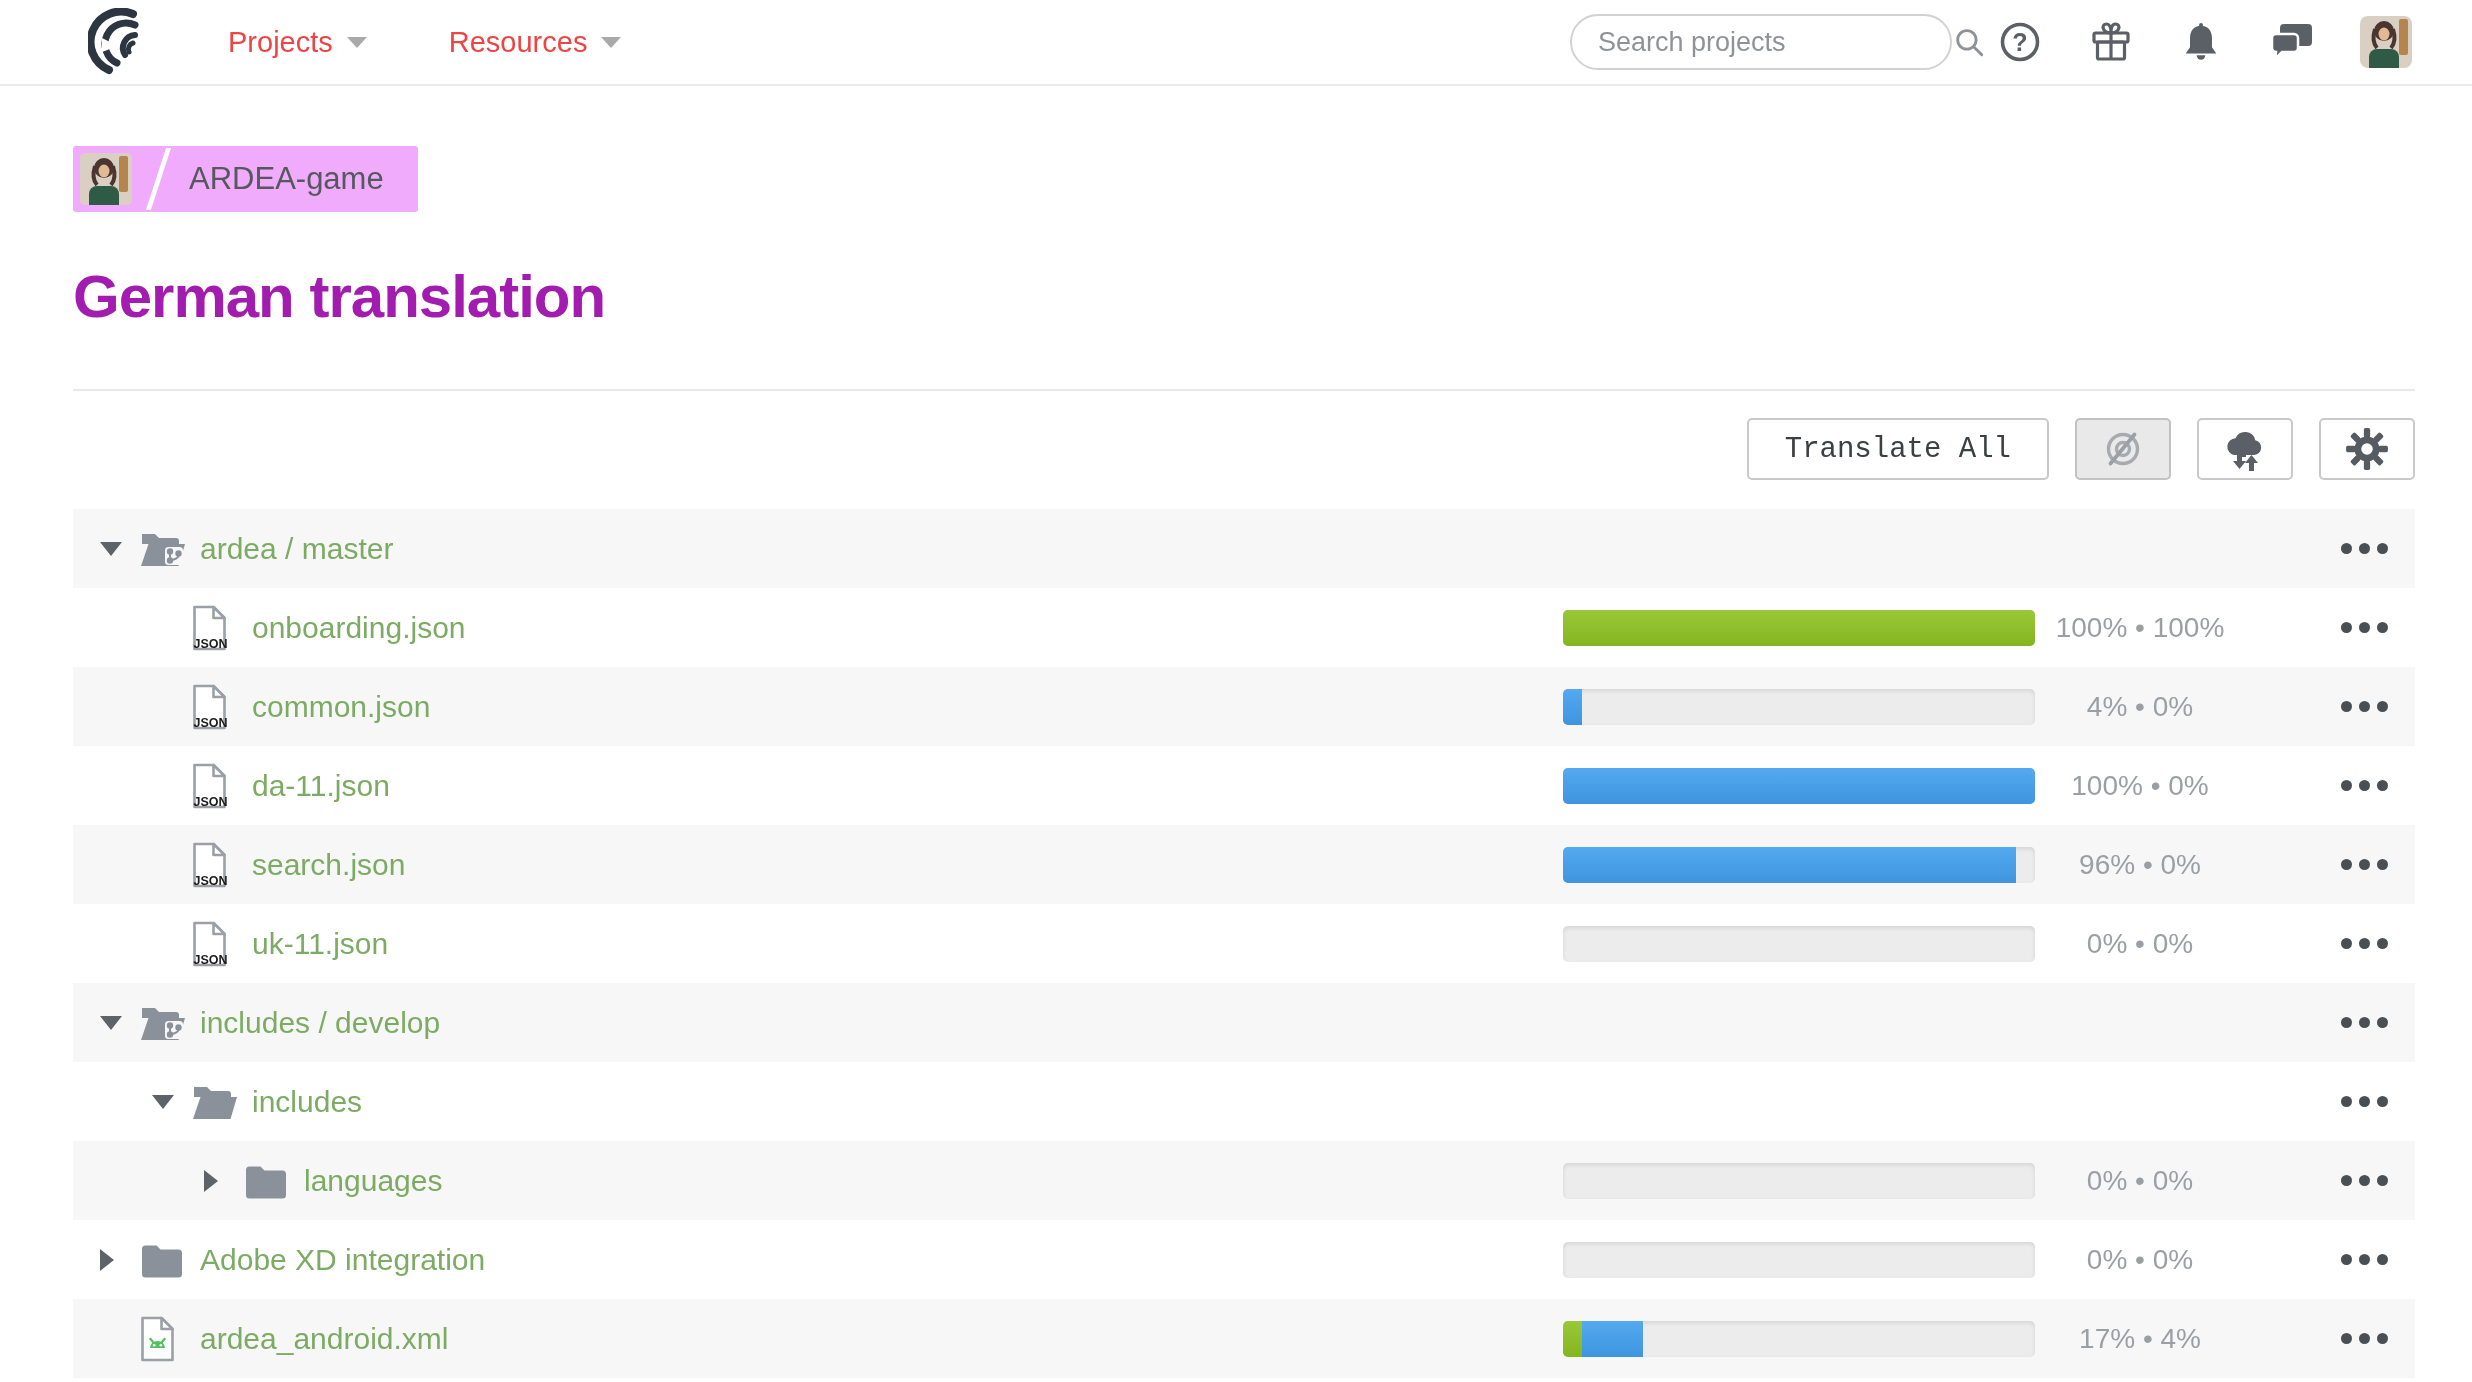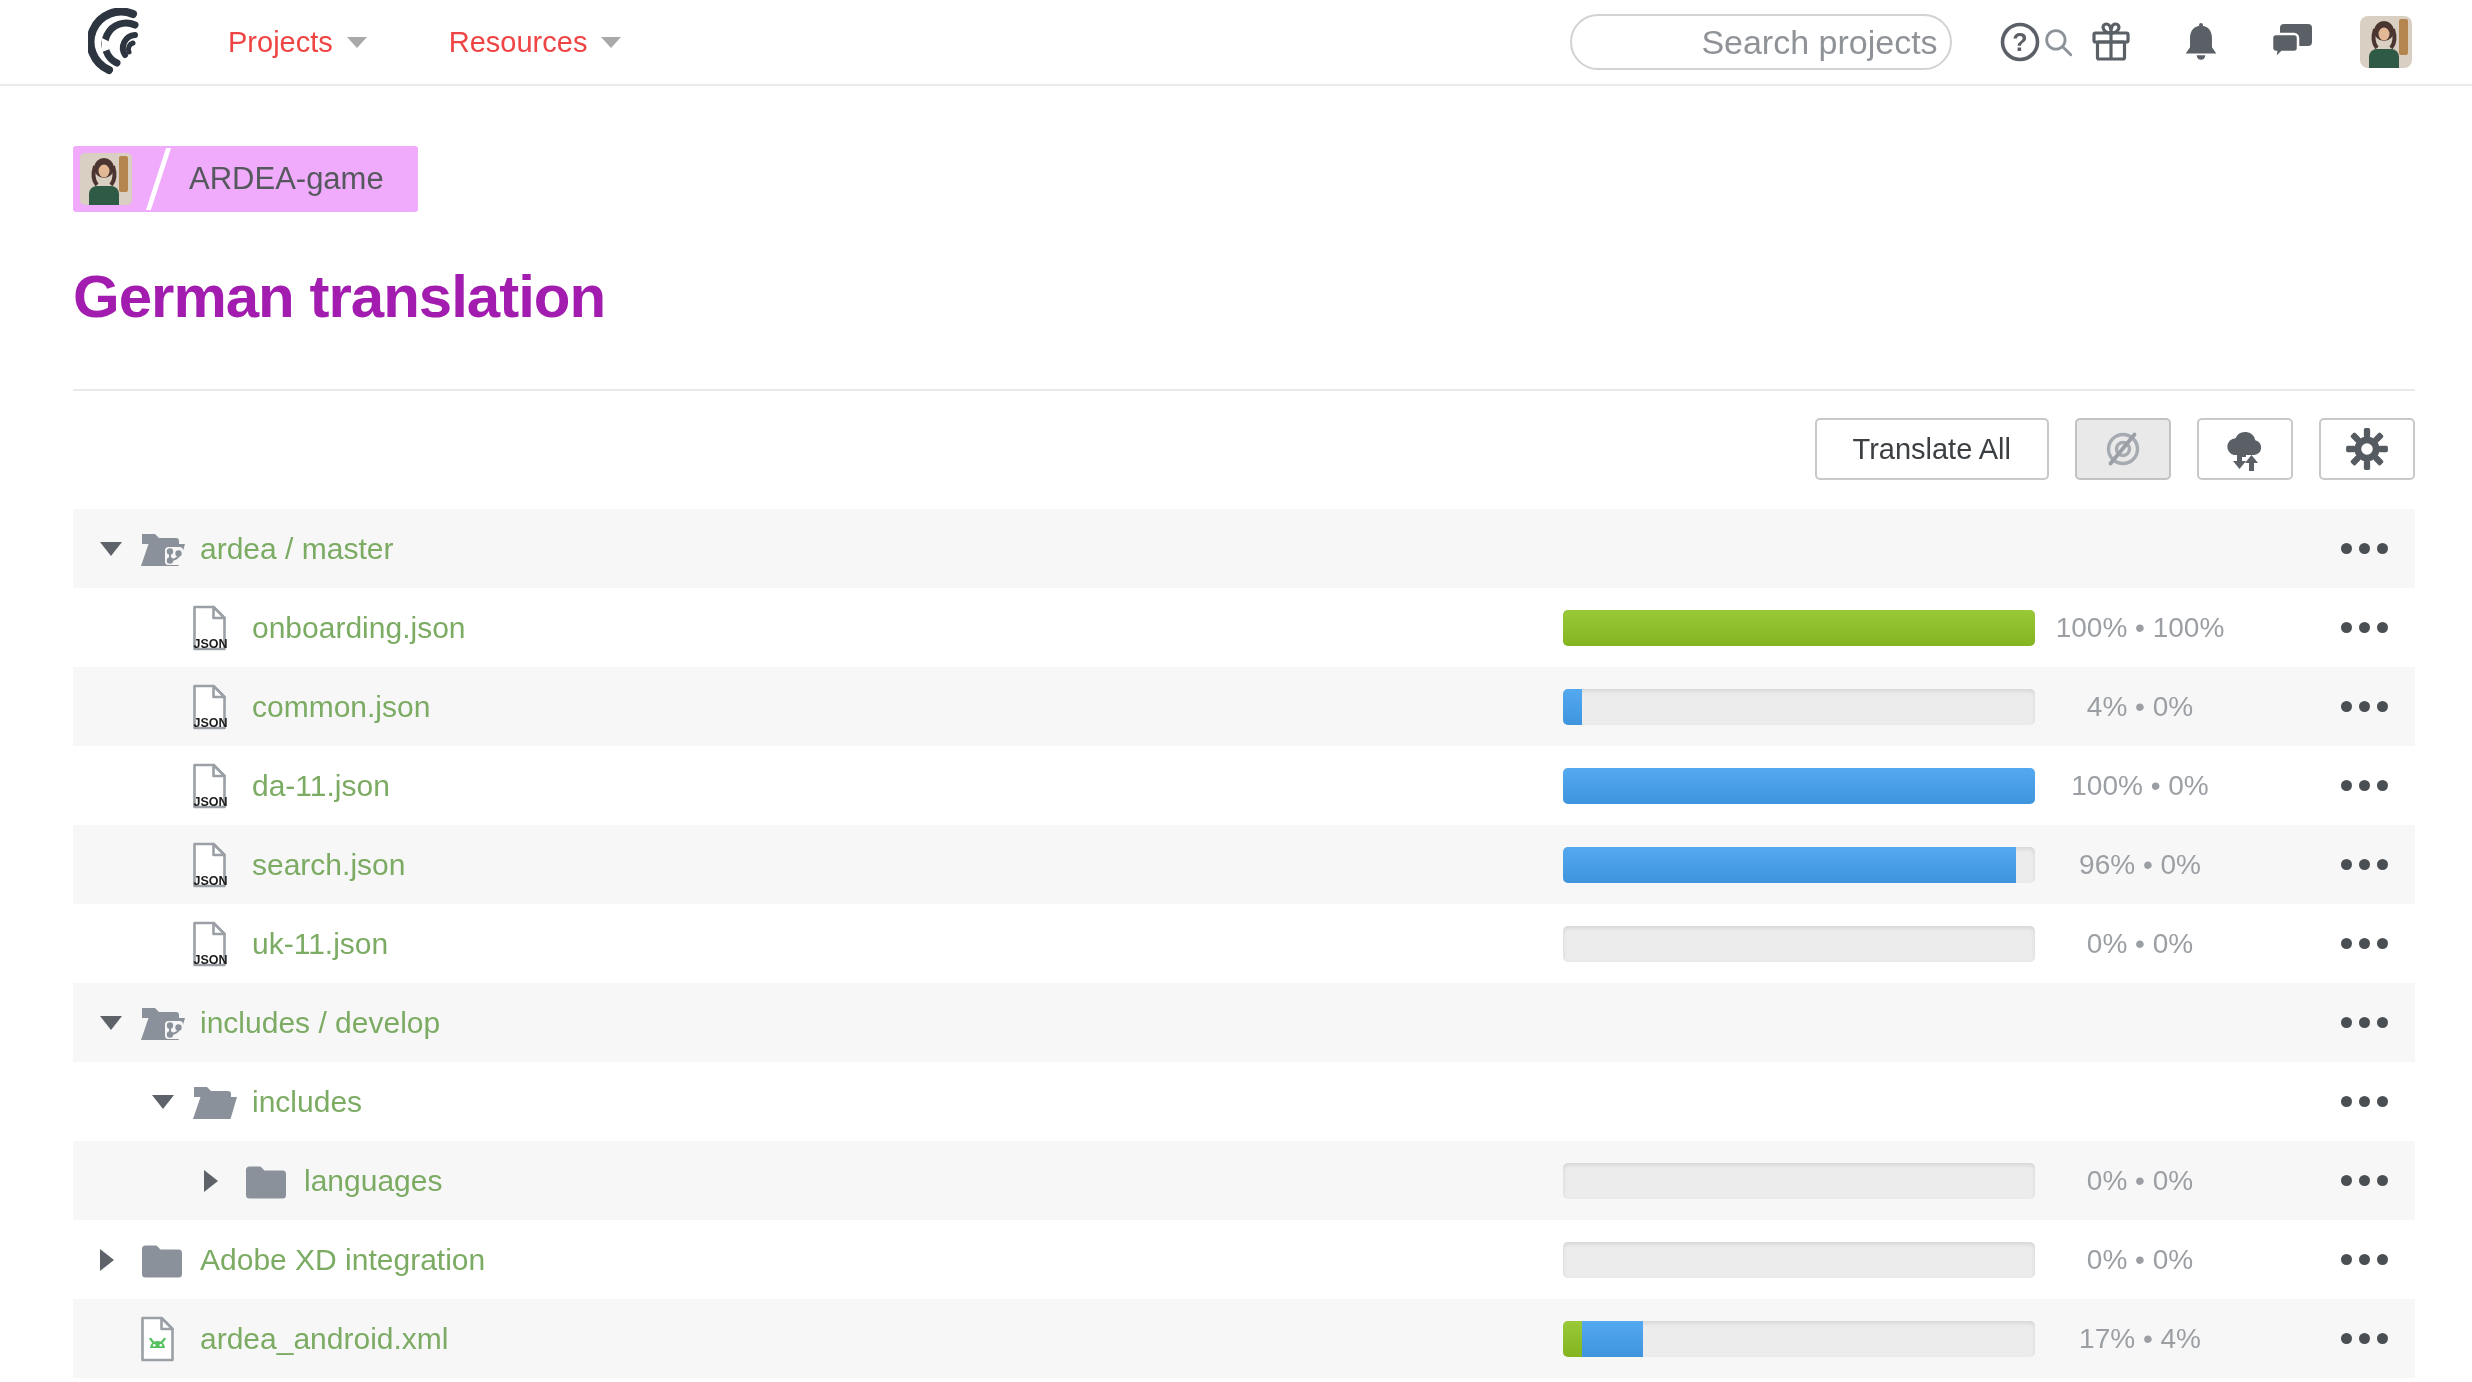--- a/index.html
+++ b/index.html
@@ -32,23 +32,22 @@
   }
   .nav-right { margin-left: auto; display: flex; align-items: center; gap: 46px; }
   .search-pill {
     width: 382px; height: 56px;
     border: 2px solid #d2d2d2; border-radius: 28px;
     display: flex; align-items: center;
     padding: 0 20px 0 26px; background: #fff;
   }
   .search-pill input {
     border: none; outline: none; flex: 1;
-    font-size: 34px; color: #555; font-family: "Liberation Sans", sans-serif;
+    font-size: 27px; color: #555; font-family: "Liberation Sans", sans-serif;
     background: transparent;
-    text-align: center;
   }
   .search-pill input::placeholder { color: #8f9398; }
   .nav-icon { display: flex; align-items: center; cursor: pointer; }
   .nav-avatar {
     width: 52px; height: 52px; border-radius: 8px; overflow: hidden; cursor: pointer;
     flex: 0 0 auto;
   }
 
   
   .content { padding: 0 57px 0 73px; }
@@ -81,21 +80,21 @@
     border: 2px solid #cfcfcf; border-radius: 3px;
     font-size: 29px; padding: 0 22px; color: #555;
     font-family: "Liberation Sans", sans-serif; outline: none;
   }
   .filter-input::placeholder { color: #969a9f; }
   .toolbar-right { margin-left: auto; display: flex; align-items: center; gap: 26px; }
   .btn {
     height: 62px; background: #fff;
     border: 2px solid #c9c9c9; border-radius: 5px;
     display: flex; align-items: center; justify-content: center;
-    cursor: pointer; font-family: Liberation Sans, sans-serif;
+    cursor: pointer; font-family: Liberation Mono, monospace;
   }
   .btn-text { padding: 0 36px; font-size: 29px; color: #3c4043; }
   .btn-icon { width: 96px; }
   .btn-icon.pressed { background: #e9e9e9; border-color: #c2c2c2; }
 
   
   .table { margin-top: 29px; }
   .row {
     height: 79px;
     display: grid;

